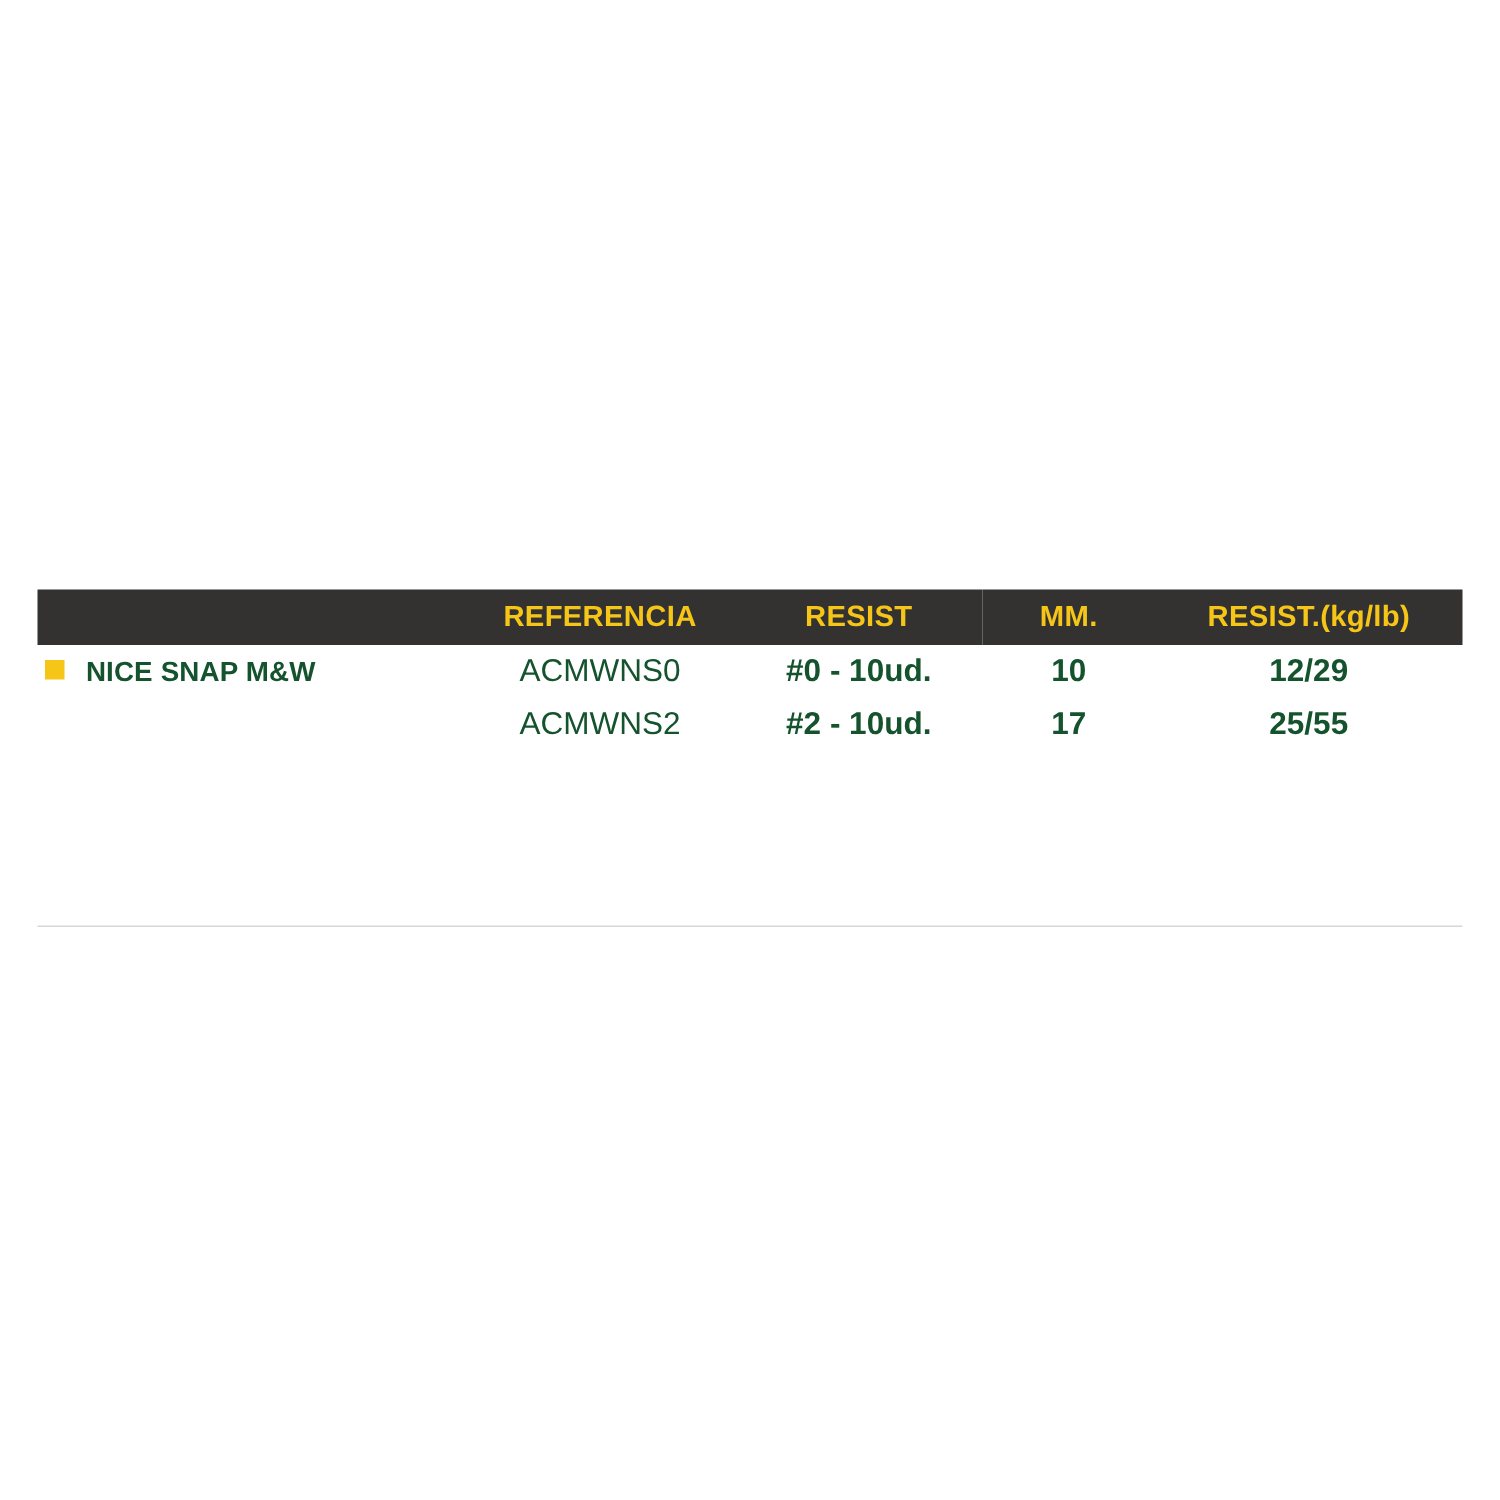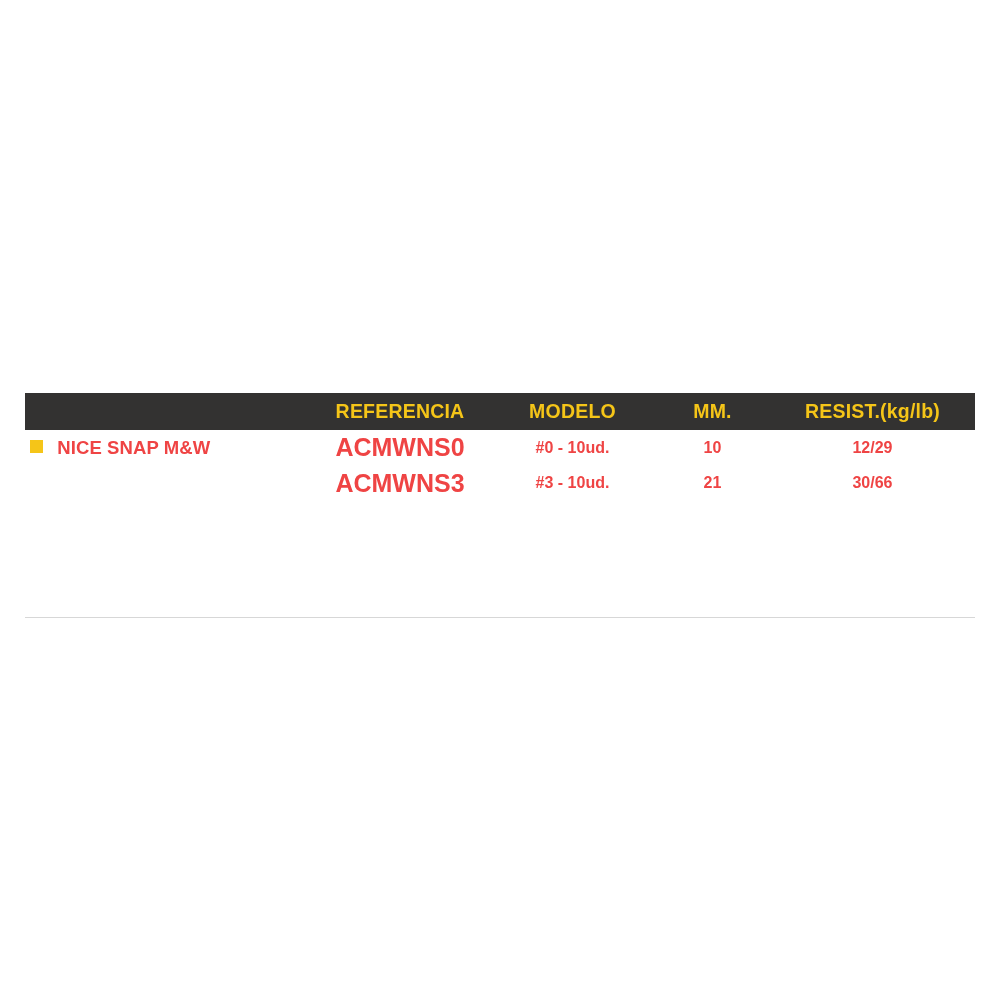--- a/index.html
+++ b/index.html
@@ -57,40 +57,40 @@
 
   tbody tr {
     height: 35.5px;
     background: #ffffff;
   }
   tbody td {
     padding: 0;
     text-align: center;
     vertical-align: middle;
     font-size: 19px;
-    color: #ef4444;
+    color: #14532d;
     white-space: nowrap;
     margin-top: 46px;
   }
   tbody td.product {
     text-align: left;
     padding-left: 5px;
     font-weight: bold;
     font-size: 18.5px;
     letter-spacing: 0.1px;
   }
   tbody td.ref {
-    font-weight: bold;
-    font-size: 25px;
+    font-weight: normal;
+    font-size: 21px;
   }
   tbody td.model,
   tbody td.mm,
   tbody td.resist {
     font-weight: bold;
-    font-size: 16px;
+    font-size: 21px;
   }
 
   .bullet {
     display: inline-block;
     width: 13px;
     height: 13px;
     background: #f5c518;
     margin-right: 9px;
     vertical-align: 1px;
   }
@@ -108,42 +108,42 @@
 <body>
 
 <div class="sheet">
 
   <div class="table-wrap">
     <table class="spec">
       <thead>
         <tr>
           <th class="blank" style="width:285px"></th>
           <th style="width:180px">REFERENCIA</th>
-          <th style="width:165px">MODELO</th>
+          <th style="width:165px">RESIST</th>
           <th style="width:115px">MM.</th>
           <th style="width:205px">RESIST.(kg/lb)</th>
         </tr>
       </thead>
       <tbody>
         <tr>
           <td class="product">
             <span class="bullet"></span>
             <span>NICE SNAP M&amp;W</span>
           </td>
           <td class="ref">ACMWNS0</td>
           <td class="model">#0 - 10ud.</td>
           <td class="mm">10</td>
           <td class="resist">12/29</td>
         </tr>
         <tr>
           <td class="product"></td>
-          <td class="ref">ACMWNS3</td>
-          <td class="model">#3 - 10ud.</td>
-          <td class="mm">21</td>
-          <td class="resist">30/66</td>
+          <td class="ref">ACMWNS2</td>
+          <td class="model">#2 - 10ud.</td>
+          <td class="mm">17</td>
+          <td class="resist">25/55</td>
         </tr>
       </tbody>
     </table>
   </div>
 
   <div class="bottom-rule"></div>
 
 </div>
 
 </body></html>

